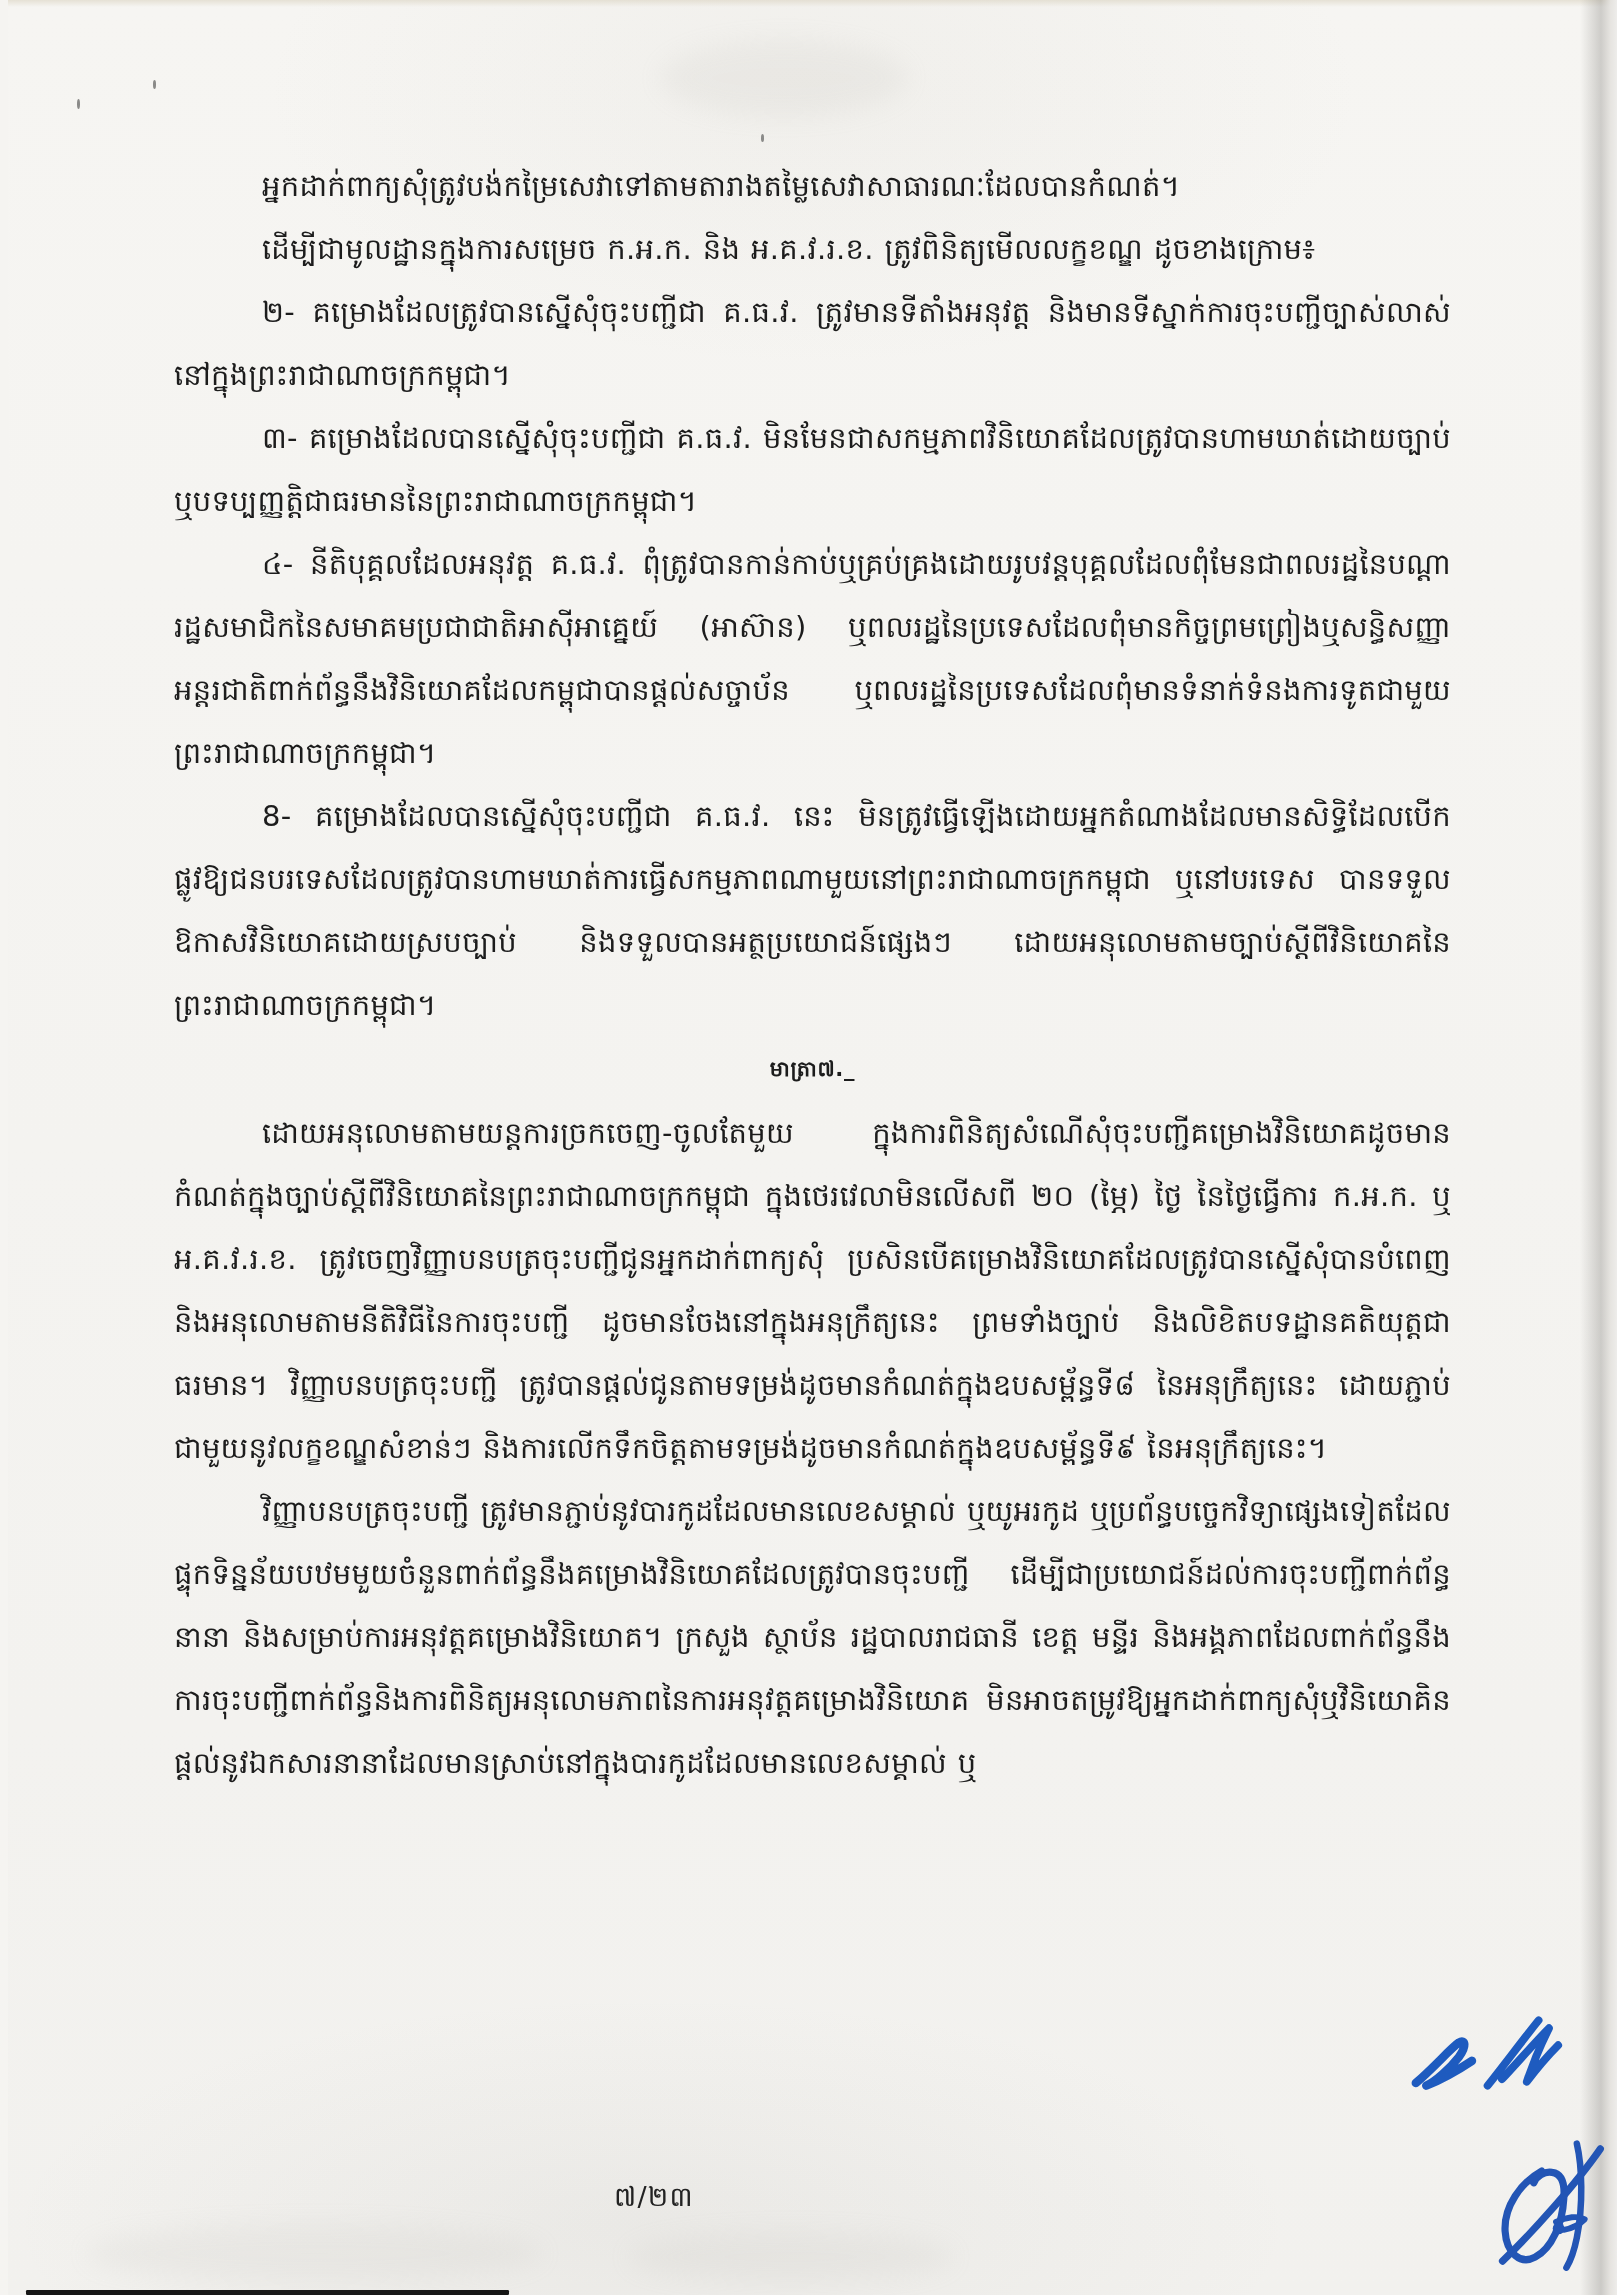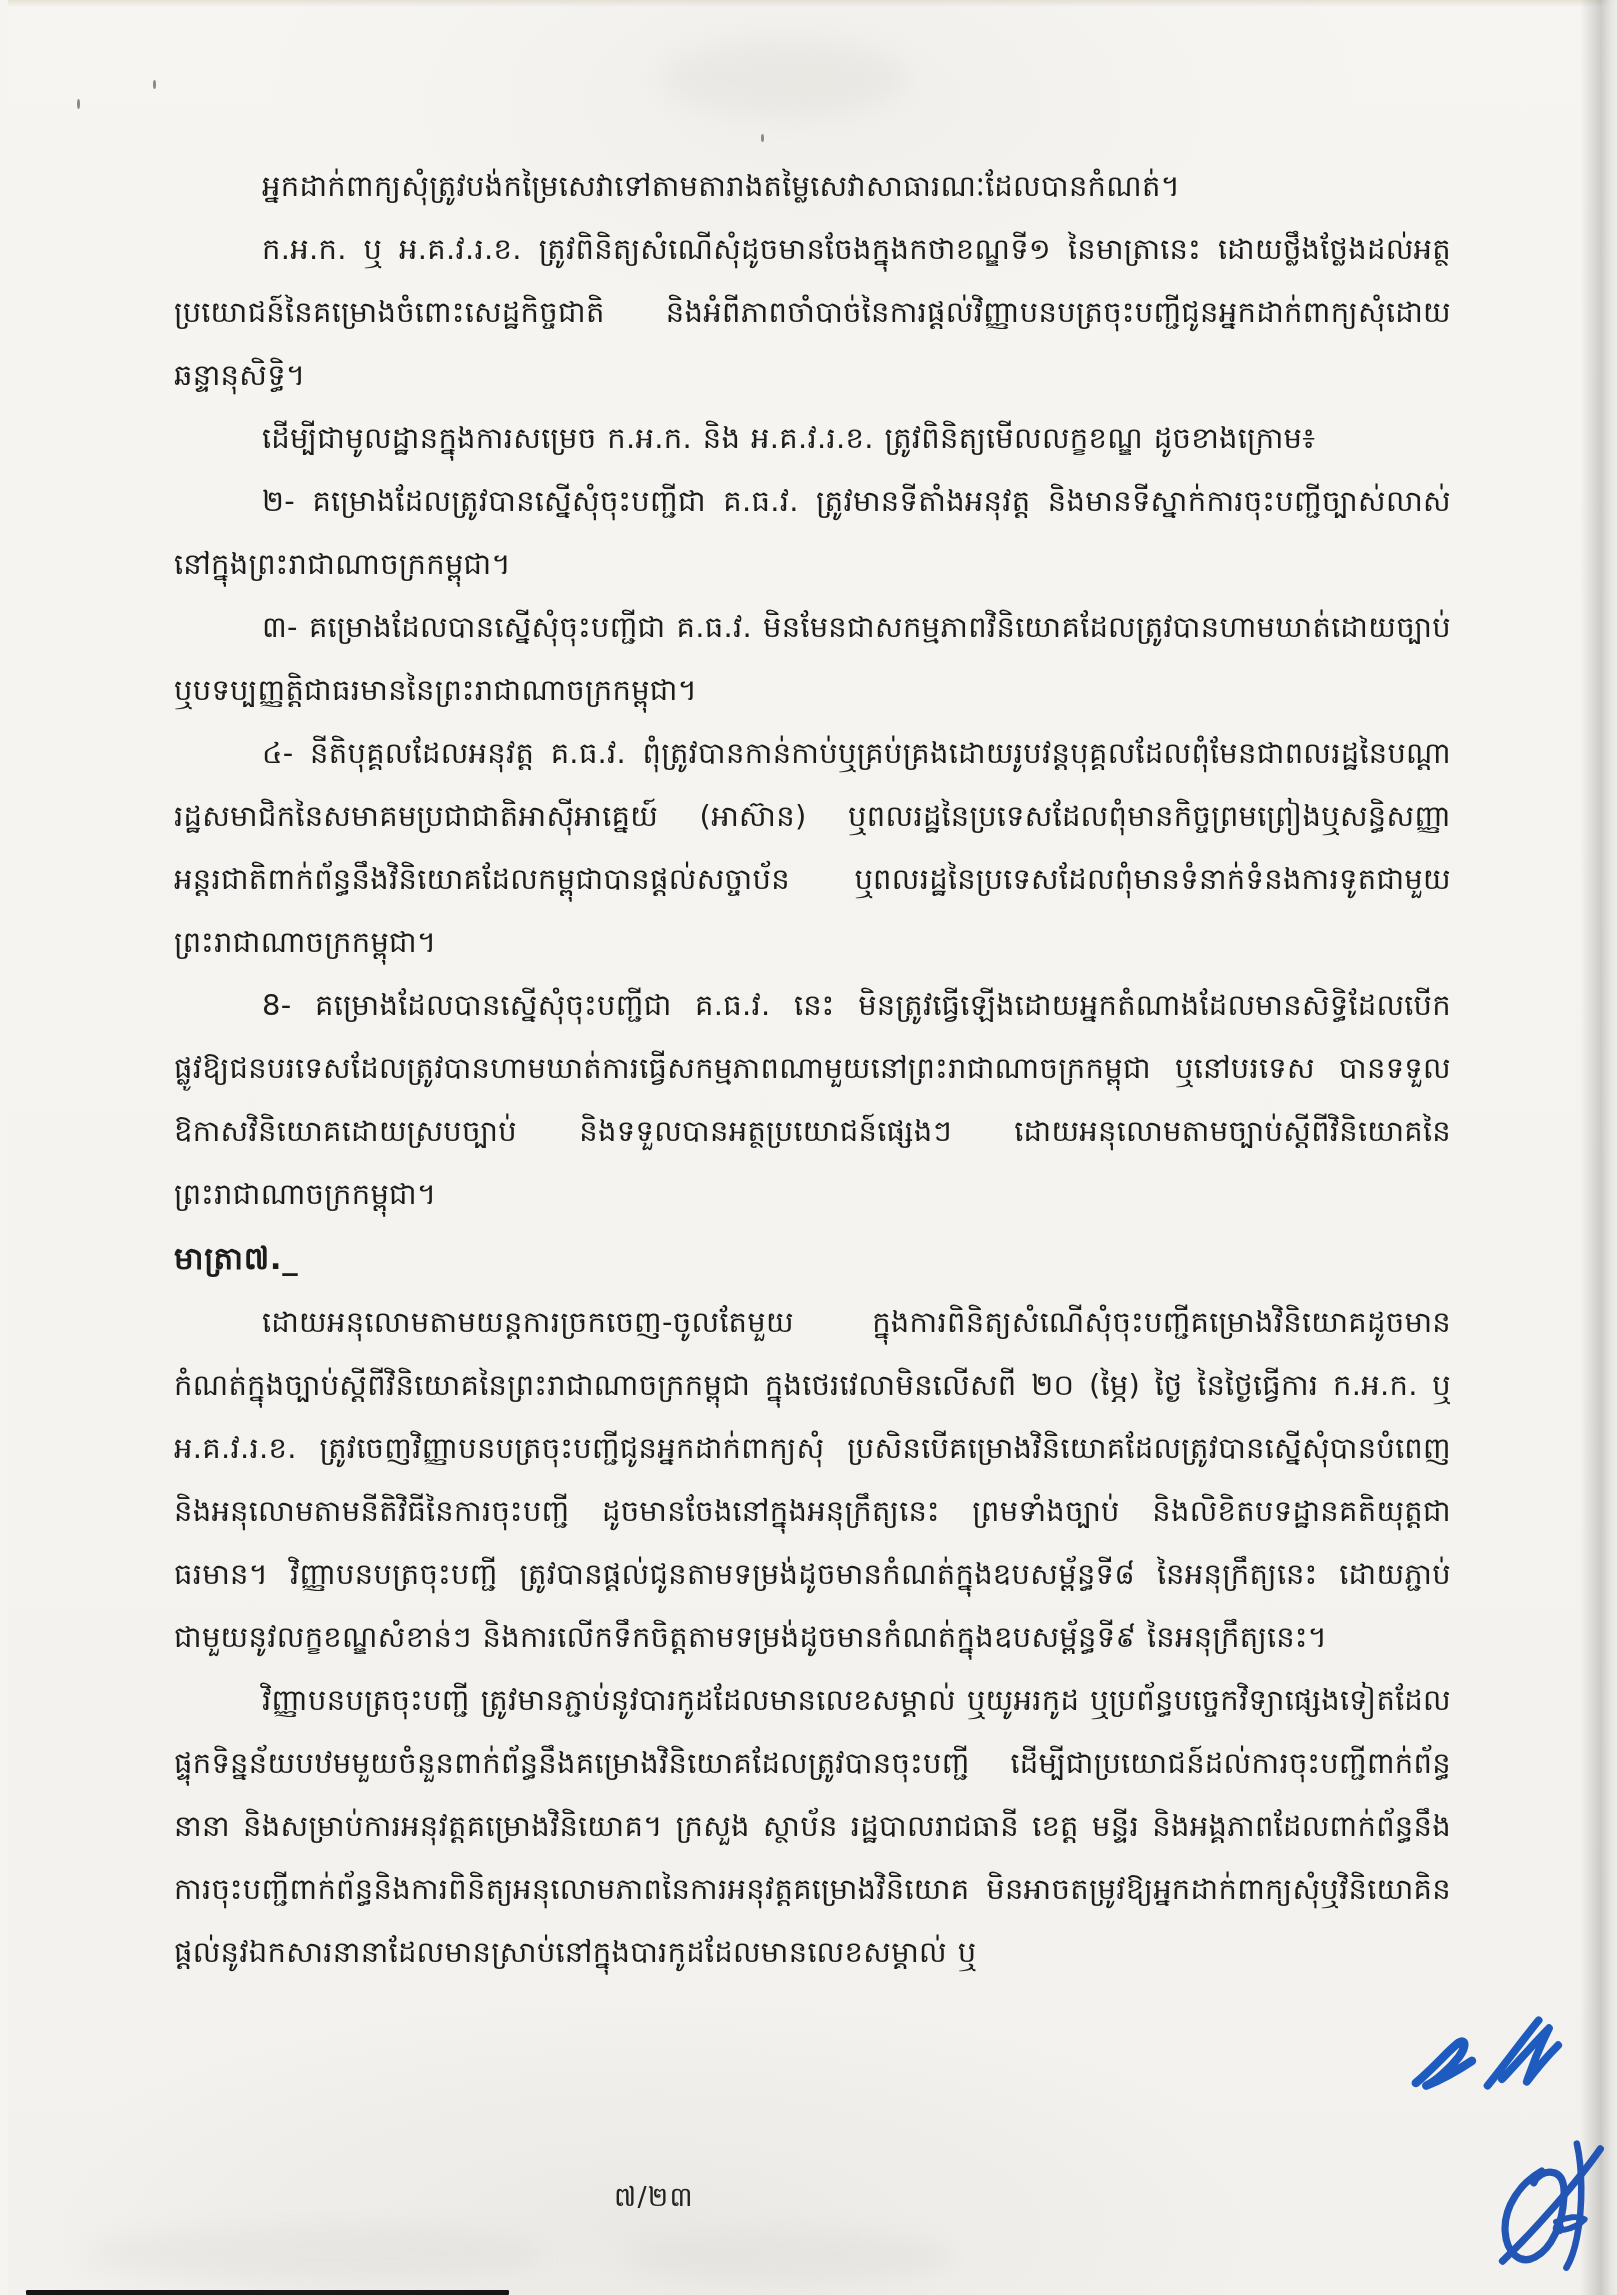--- a/index.html
+++ b/index.html
@@ -25,22 +25,22 @@
   .speck{position:absolute;background:#8a8a88;border-radius:50%;}
   .smudge{position:absolute;background:#b9b7b1;filter:blur(11.7px);opacity:.12;border-radius:50%;}
 
   
   .textblock{position:absolute;left:166px;top:155px;width:1277px;}
   .para{
     font-size:29px;line-height:63px;text-align:justify;text-indent:88px;
     margin:0;letter-spacing:0.3px;word-spacing:1.3px;
   }
   .heading{
-    font-size:31px;line-height:65px;font-weight:bold;text-indent:0;
-    margin:0;letter-spacing:0.7px;
+    font-size:21px;line-height:65px;font-weight:bold;text-indent:0;
+    margin:0;letter-spacing:0.7px;text-align:center;
   }
   .footer{
     position:absolute;left:0;top:2180px;width:1292px;text-align:center;
     font-size:27px;color:#222;letter-spacing:1.3px;
   }
   .pen{position:absolute;}
 </style>
 </head>
 <body>
 
@@ -51,21 +51,20 @@
   <div class="edge-bottom"></div>
   <div class="speck" style="left:69px;top:99px;width:3.3px;height:10.4px;"></div>
   <div class="speck" style="left:145px;top:80px;width:3.3px;height:9px;"></div>
   <div class="speck" style="left:753px;top:134px;width:3.3px;height:7.8px;"></div>
   <div class="smudge" style="left:652px;top:39px;width:248px;height:78px;"></div>
   <div class="smudge" style="left:78px;top:2224px;width:457px;height:59px;"></div>
   <div class="smudge" style="left:620px;top:2231px;width:326px;height:52px;"></div>
 
   <div class="textblock">
     <p class="para">អ្នកដាក់ពាក្យសុំត្រូវបង់កម្រៃសេវាទៅតាមតារាងតម្លៃសេវាសាធារណៈដែលបានកំណត់។</p>
-    <p class="para">ក.អ.ក. ឬ អ.គ.វ.រ.ខ. ត្រូវពិនិត្យសំណើសុំដូចមានចែងក្នុងកថាខណ្ឌទី១ នៃមាត្រានេះ ដោយថ្លឹងថ្លែងដល់អត្ថប្រយោជន៍នៃគម្រោងចំពោះសេដ្ឋកិច្ចជាតិ និងអំពីភាពចាំបាច់នៃការផ្តល់វិញ្ញាបនបត្រចុះបញ្ជីជូនអ្នកដាក់ពាក្យសុំដោយឆន្ទានុសិទ្ធិ។</p>
     <p class="para">ដើម្បីជាមូលដ្ឋានក្នុងការសម្រេច ក.អ.ក. និង អ.គ.វ.រ.ខ. ត្រូវពិនិត្យមើលលក្ខខណ្ឌ ដូចខាងក្រោម៖</p>
     <p class="para">២- គម្រោងដែលត្រូវបានស្នើសុំចុះបញ្ជីជា គ.ធ.វ. ត្រូវមានទីតាំងអនុវត្ត និងមានទីស្នាក់ការចុះបញ្ជីច្បាស់លាស់នៅក្នុងព្រះរាជាណាចក្រកម្ពុជា។</p>
     <p class="para">៣- គម្រោងដែលបានស្នើសុំចុះបញ្ជីជា គ.ធ.វ. មិនមែនជាសកម្មភាពវិនិយោគដែលត្រូវបានហាមឃាត់ដោយច្បាប់ ឬបទប្បញ្ញត្តិជាធរមាននៃព្រះរាជាណាចក្រកម្ពុជា។</p>
     <p class="para">៤- នីតិបុគ្គលដែលអនុវត្ត គ.ធ.វ. ពុំត្រូវបានកាន់កាប់ឬគ្រប់គ្រងដោយរូបវន្តបុគ្គលដែលពុំមែនជាពលរដ្ឋនៃបណ្តារដ្ឋសមាជិកនៃសមាគមប្រជាជាតិអាស៊ីអាគ្នេយ៍ (អាស៊ាន) ឬពលរដ្ឋនៃប្រទេសដែលពុំមានកិច្ចព្រមព្រៀងឬសន្ធិសញ្ញាអន្តរជាតិពាក់ព័ន្ធនឹងវិនិយោគដែលកម្ពុជាបានផ្តល់សច្ចាប័ន ឬពលរដ្ឋនៃប្រទេសដែលពុំមានទំនាក់ទំនងការទូតជាមួយព្រះរាជាណាចក្រកម្ពុជា។</p>
     <p class="para">8- គម្រោងដែលបានស្នើសុំចុះបញ្ជីជា គ.ធ.វ. នេះ មិនត្រូវធ្វើឡើងដោយអ្នកតំណាងដែលមានសិទ្ធិដែលបើកផ្លូវឱ្យជនបរទេសដែលត្រូវបានហាមឃាត់ការធ្វើសកម្មភាពណាមួយនៅព្រះរាជាណាចក្រកម្ពុជា ឬនៅបរទេស បានទទួលឱកាសវិនិយោគដោយស្របច្បាប់ និងទទួលបានអត្ថប្រយោជន៍ផ្សេងៗ ដោយអនុលោមតាមច្បាប់ស្តីពីវិនិយោគនៃព្រះរាជាណាចក្រកម្ពុជា។</p>
     <p class="heading">មាត្រា៧._</p>
     <p class="para">ដោយអនុលោមតាមយន្តការច្រកចេញ-ចូលតែមួយ ក្នុងការពិនិត្យសំណើសុំចុះបញ្ជីគម្រោងវិនិយោគដូចមានកំណត់ក្នុងច្បាប់ស្តីពីវិនិយោគនៃព្រះរាជាណាចក្រកម្ពុជា ក្នុងថេរវេលាមិនលើសពី ២០ (ម្ភៃ) ថ្ងៃ នៃថ្ងៃធ្វើការ ក.អ.ក. ឬ អ.គ.វ.រ.ខ. ត្រូវចេញវិញ្ញាបនបត្រចុះបញ្ជីជូនអ្នកដាក់ពាក្យសុំ ប្រសិនបើគម្រោងវិនិយោគដែលត្រូវបានស្នើសុំបានបំពេញនិងអនុលោមតាមនីតិវិធីនៃការចុះបញ្ជី ដូចមានចែងនៅក្នុងអនុក្រឹត្យនេះ ព្រមទាំងច្បាប់ និងលិខិតបទដ្ឋានគតិយុត្តជាធរមាន។ វិញ្ញាបនបត្រចុះបញ្ជី ត្រូវបានផ្តល់ជូនតាមទម្រង់ដូចមានកំណត់ក្នុងឧបសម្ព័ន្ធទី៨ នៃអនុក្រឹត្យនេះ ដោយភ្ជាប់ជាមួយនូវលក្ខខណ្ឌសំខាន់ៗ និងការលើកទឹកចិត្តតាមទម្រង់ដូចមានកំណត់ក្នុងឧបសម្ព័ន្ធទី៩ នៃអនុក្រឹត្យនេះ។</p>
     <p class="para">វិញ្ញាបនបត្រចុះបញ្ជី ត្រូវមានភ្ជាប់នូវបារកូដដែលមានលេខសម្គាល់ ឬយូអរកូដ ឬប្រព័ន្ធបច្ចេកវិទ្យាផ្សេងទៀតដែលផ្ទុកទិន្នន័យបឋមមួយចំនួនពាក់ព័ន្ធនឹងគម្រោងវិនិយោគដែលត្រូវបានចុះបញ្ជី ដើម្បីជាប្រយោជន៍ដល់ការចុះបញ្ជីពាក់ព័ន្ធនានា និងសម្រាប់ការអនុវត្តគម្រោងវិនិយោគ។ ក្រសួង ស្ថាប័ន រដ្ឋបាលរាជធានី ខេត្ត មន្ទីរ និងអង្គភាពដែលពាក់ព័ន្ធនឹងការចុះបញ្ជីពាក់ព័ន្ធនិងការពិនិត្យអនុលោមភាពនៃការអនុវត្តគម្រោងវិនិយោគ មិនអាចតម្រូវឱ្យអ្នកដាក់ពាក្យសុំឬវិនិយោគិនផ្តល់នូវឯកសារនានាដែលមានស្រាប់នៅក្នុងបារកូដដែលមានលេខសម្គាល់ ឬ</p>
   </div>
 

